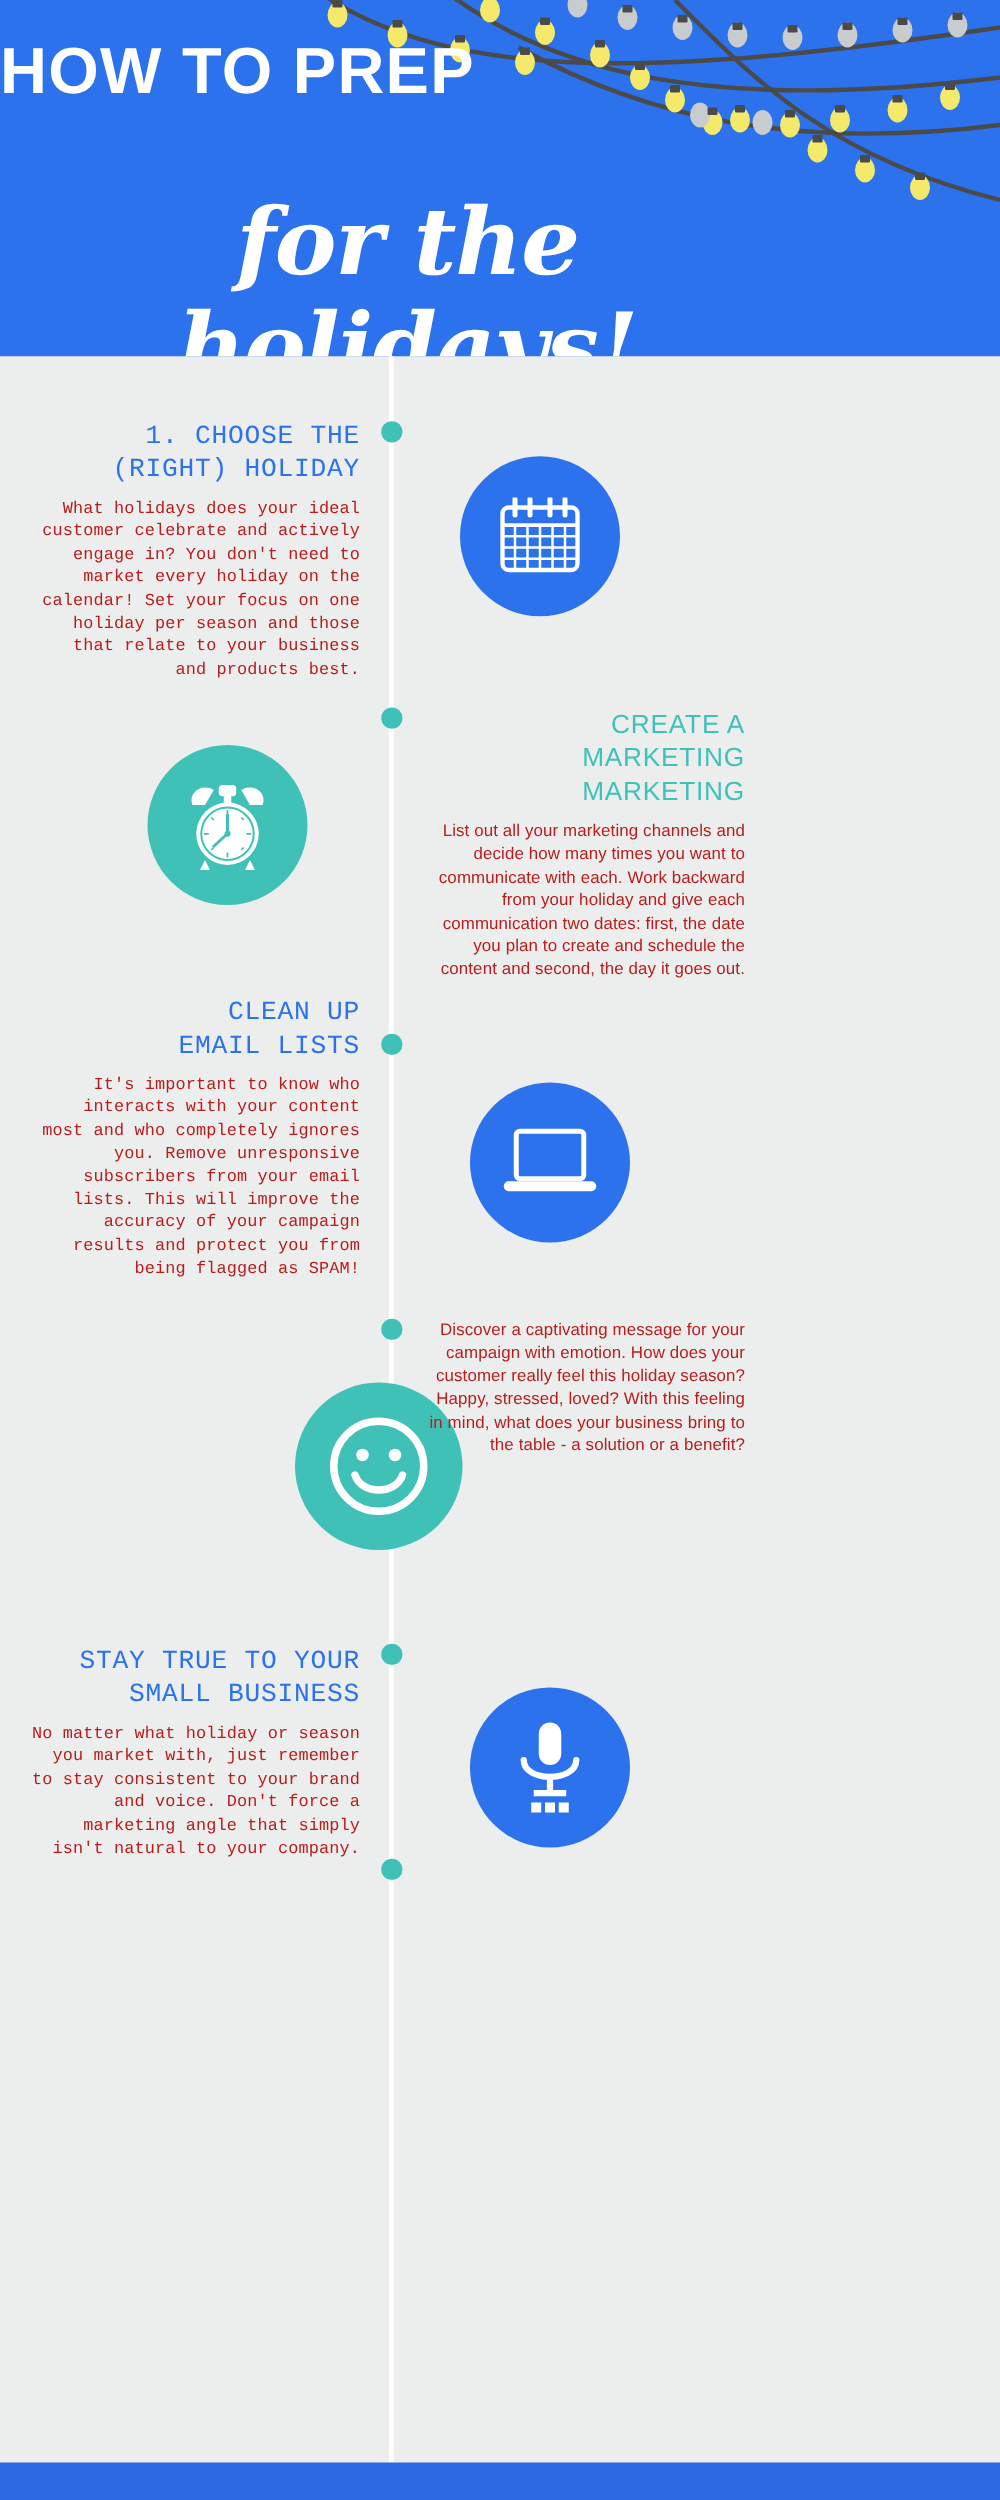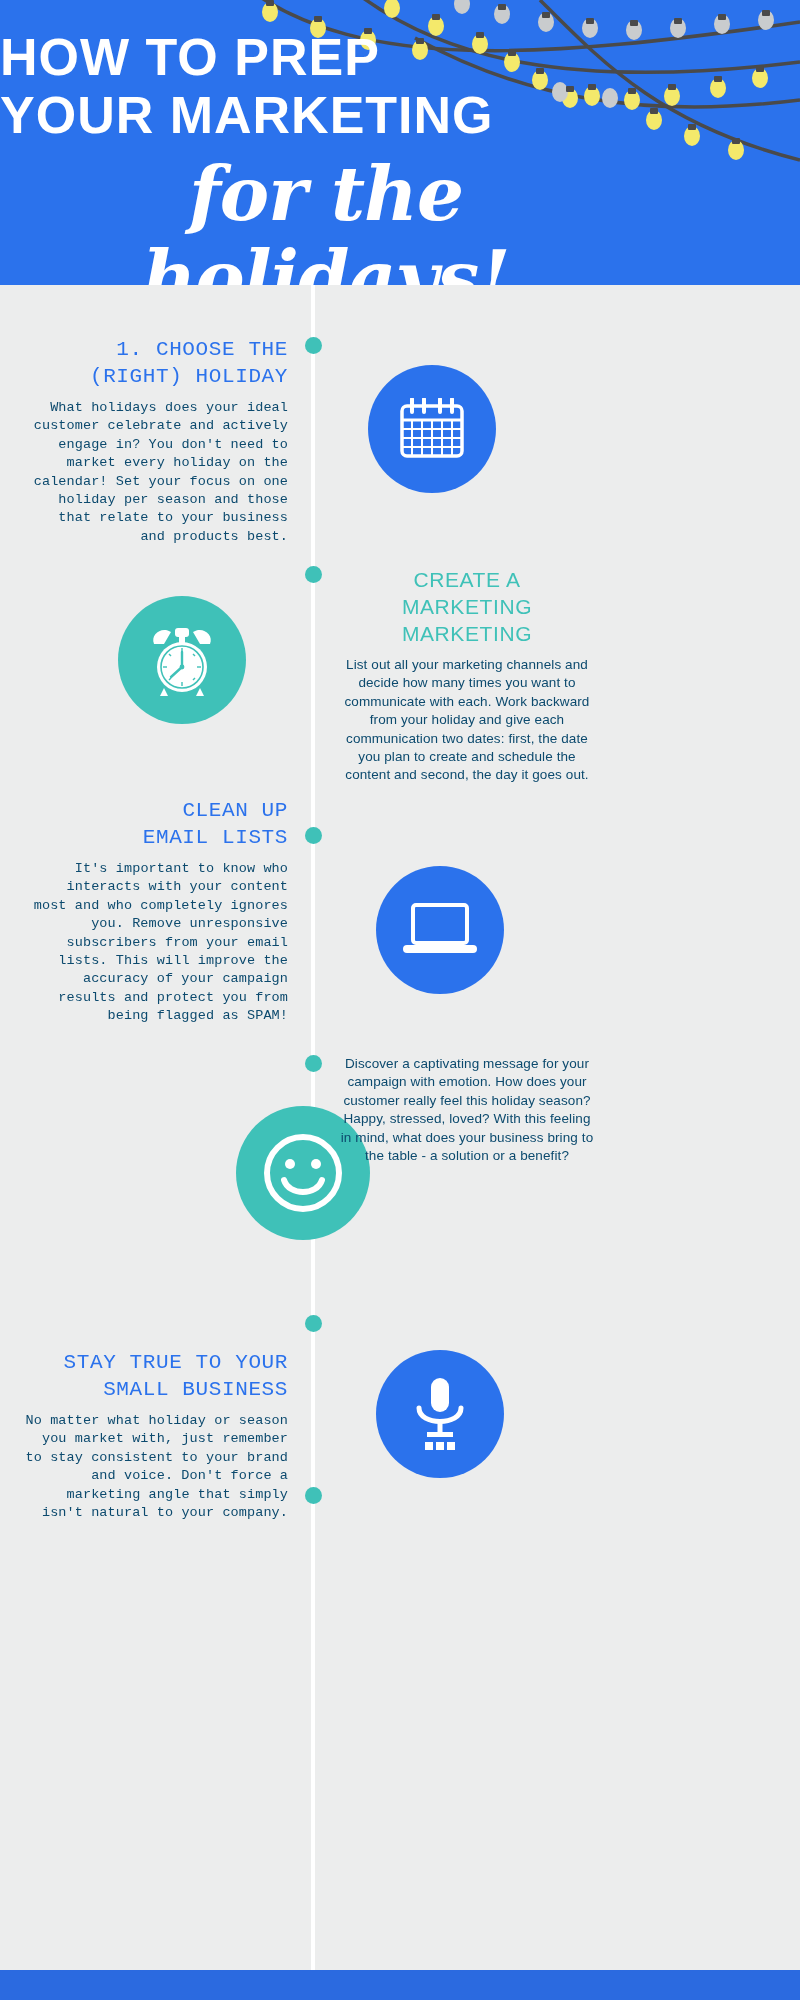--- a/index.html
+++ b/index.html
@@ -49,25 +49,25 @@
   .col-text { position:absolute; width:258px; }
   .col-icon { position:absolute; width:258px; }
 
   .sec-title {
     font-size:21px; line-height:27px; font-weight:normal;
     letter-spacing:0.6px; margin-bottom:9px;
   }
   .sec-title.blue { color:#2B72EC; }
   .sec-title.teal { color:#3FC1B8; }
   .sec-body {
-    font-size:13.5px; line-height:18.4px; color:#0c4a6e;
+    font-size:13.5px; line-height:18.4px; color:#b91c1c;
     letter-spacing:0.1px;
   }
   .align-right { text-align:right;font-family:Liberation Mono, monospace; }
-  .align-left  { text-align:center; }
+  .align-left  { text-align:right; }
 
   .icon-circle {
     width:128px; height:128px; border-radius:50%;
     display:flex; align-items:center; justify-content:center;
     position:absolute;
   }
   .icon-circle.blue { background:#2B72EC; }
   .icon-circle.teal { background:#3FC1B8; }
 
   
@@ -146,21 +146,20 @@
       <rect x="410" y="108" width="8" height="6" rx="1"></rect>
       <rect x="448" y="124" width="8" height="6" rx="1"></rect>
       <rect x="492" y="138" width="8" height="6" rx="1"></rect>
       <rect x="474" y="76" width="8" height="6" rx="1"></rect>
       <rect x="516" y="66" width="8" height="6" rx="1"></rect>
     </g>
   </svg>
 
   <div class="header-title">
     <span>HOW TO PREP</span>
-    <span class="l2">YOUR MARKETING</span>
   </div>
   <div class="header-script">for the holidays!</div>
 </div>
 
 <div class="timeline"></div>
 <div class="dot" style="top:337px"></div>
 <div class="dot" style="top:566px"></div>
 <div class="dot" style="top:827px"></div>
 <div class="dot" style="top:1055px"></div>
 <div class="dot" style="top:1315px"></div>
@@ -265,21 +264,21 @@
         <path d="M29 55 C34 71, 62 71, 67 55" fill="none" stroke="#fff" stroke-width="6" stroke-linecap="round"></path>
       </svg>
     </div>
   </div>
   <div class="col-text align-left" style="left:338px; top:1055px;">
     <div class="sec-body">Discover a captivating message for your campaign with emotion. How does your customer really feel this holiday season? Happy, stressed, loved? With this feeling in mind, what does your business bring to the table - a solution or a benefit?</div>
   </div>
 </div>
 
 <div class="section">
-  <div class="col-text align-right" style="left:20px; top:1316px; width:268px;margin-top:33px;">
+  <div class="col-text align-right" style="left:20px; top:1316px; width:268px;">
     <div class="sec-title blue">
       <span>STAY TRUE TO YOUR</span><br>
       <span>SMALL BUSINESS</span>
     </div>
     <div class="sec-body">No matter what holiday or season you market with, just remember to stay consistent to your brand and voice. Don't force a marketing angle that simply isn't natural to your company.</div>
   </div>
   <div class="col-icon" style="left:376px; top:1350px;">
     <div class="icon-circle blue" style="left:0; top:0;">
       <svg width="62" height="76" viewBox="0 0 62 76">
         <rect x="22" y="2" width="18" height="34" rx="9" fill="#fff"></rect>

